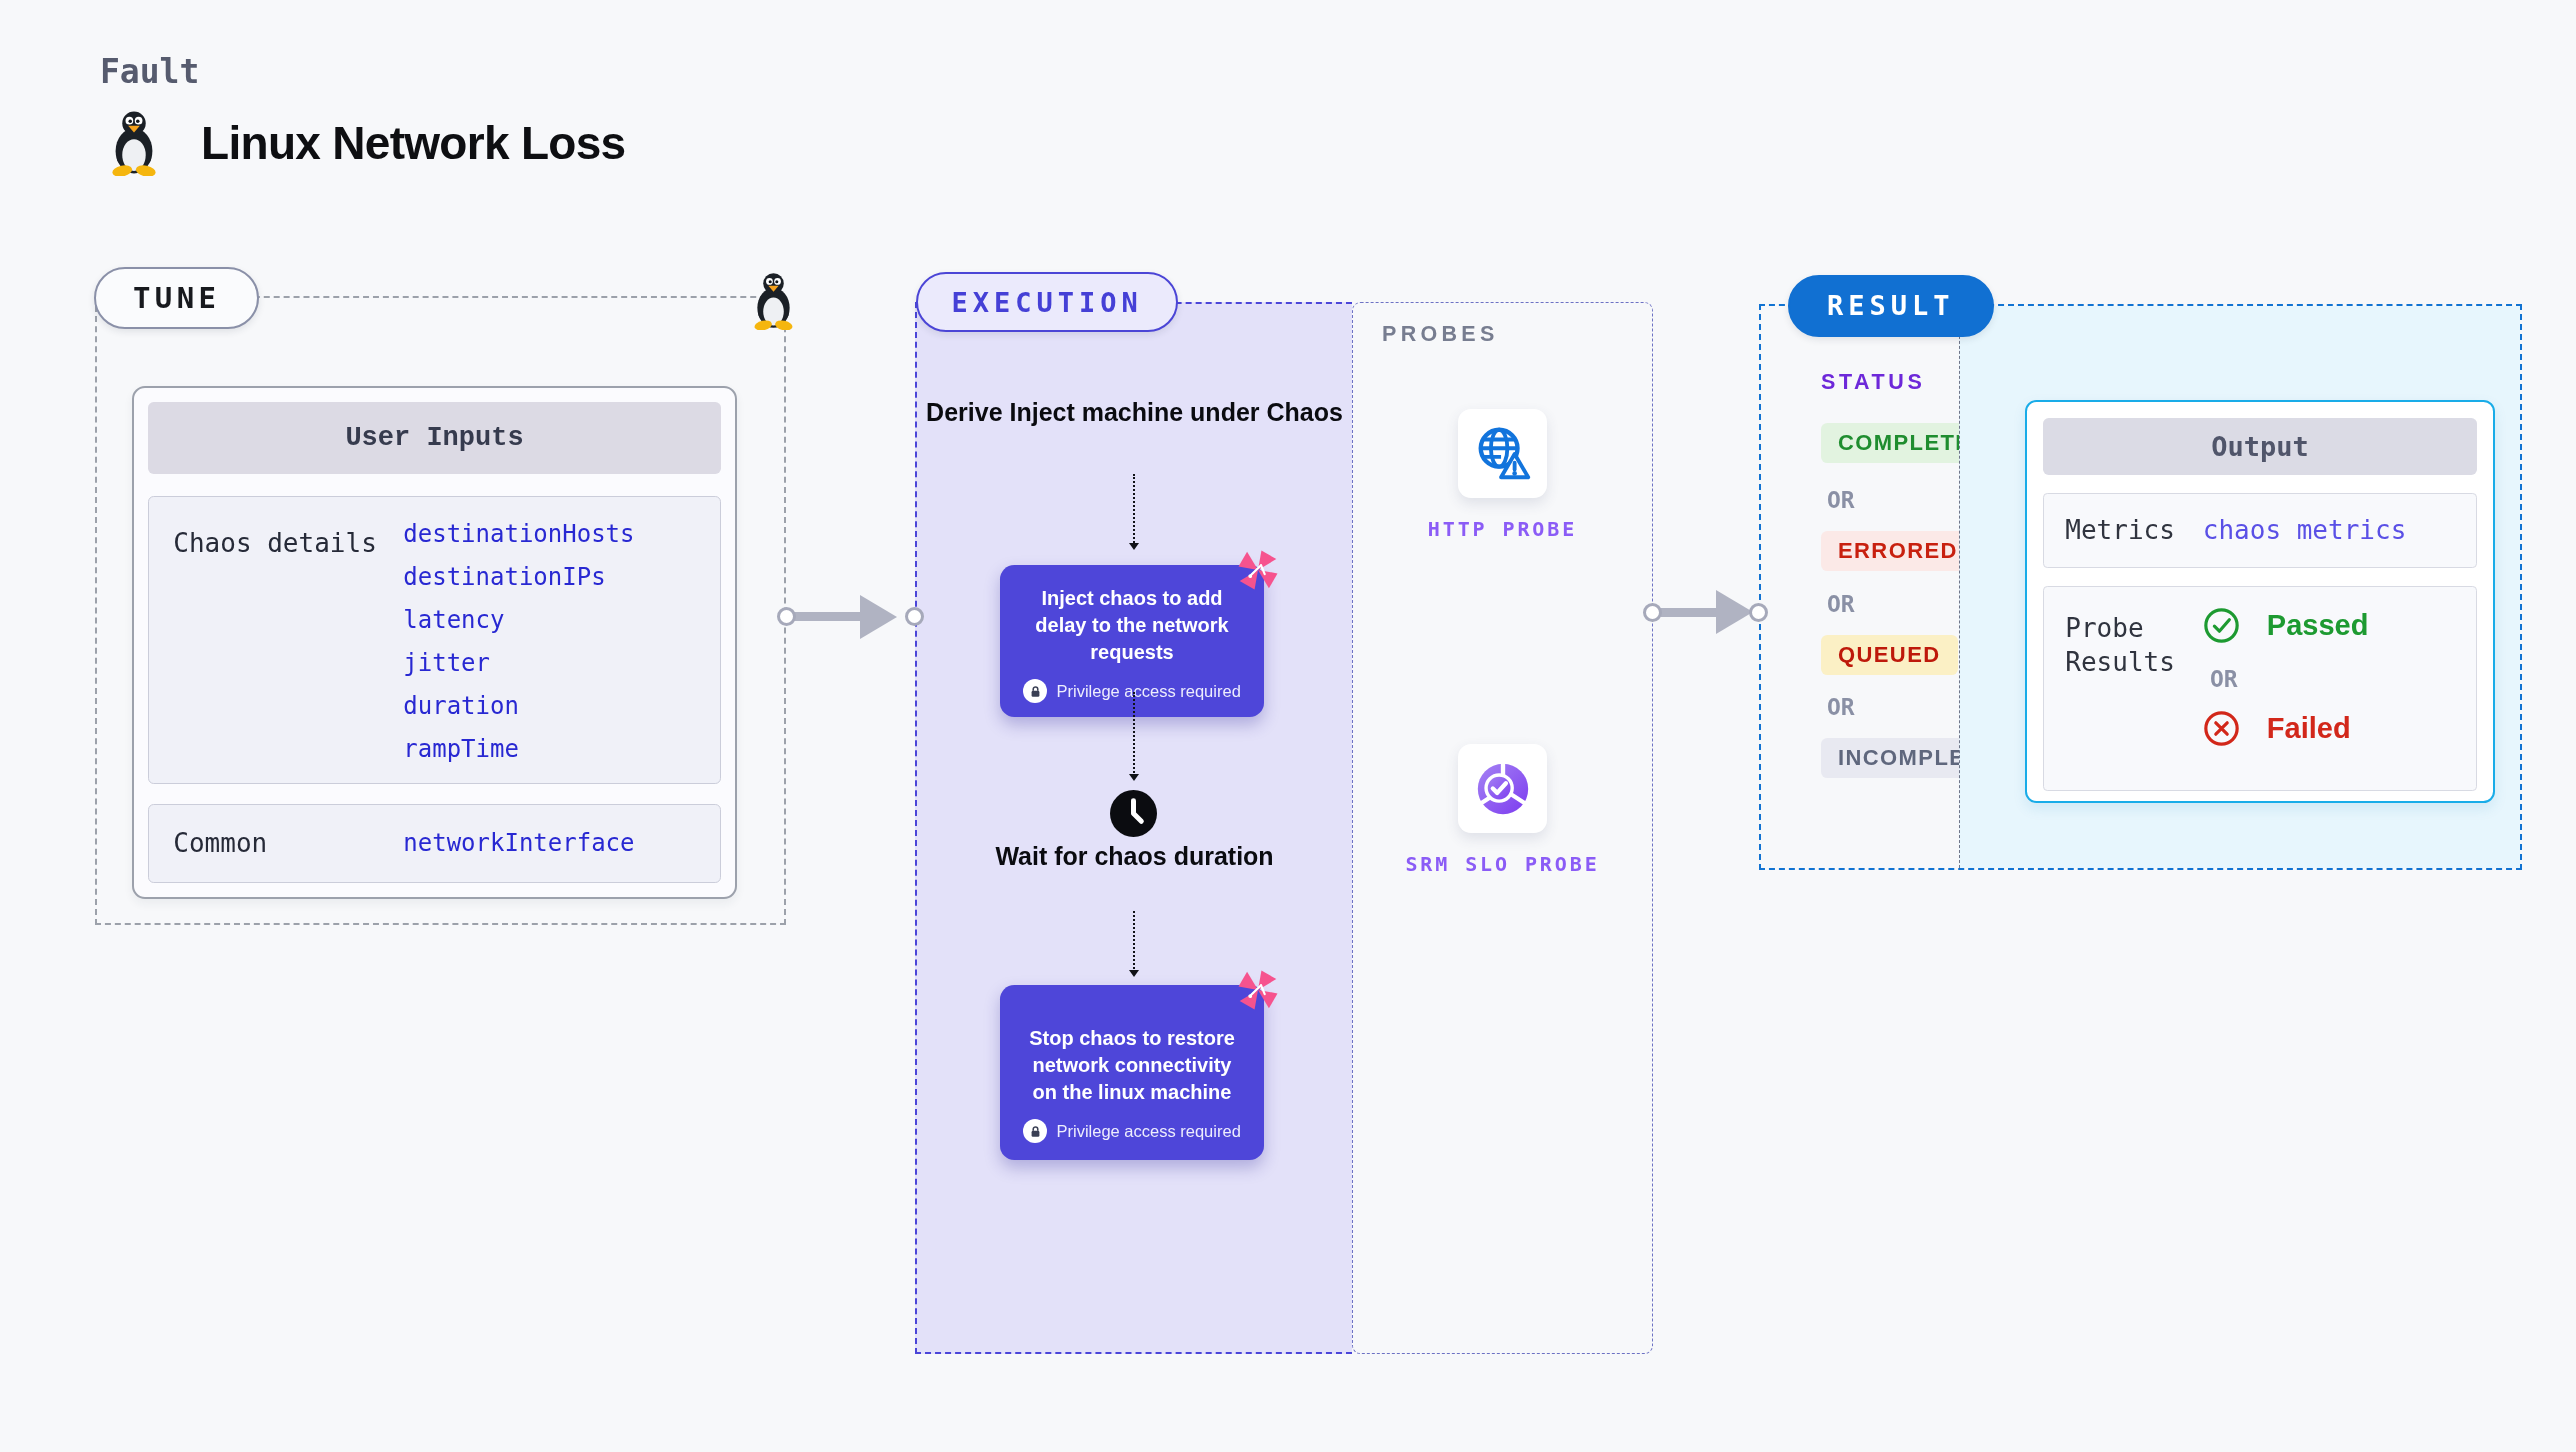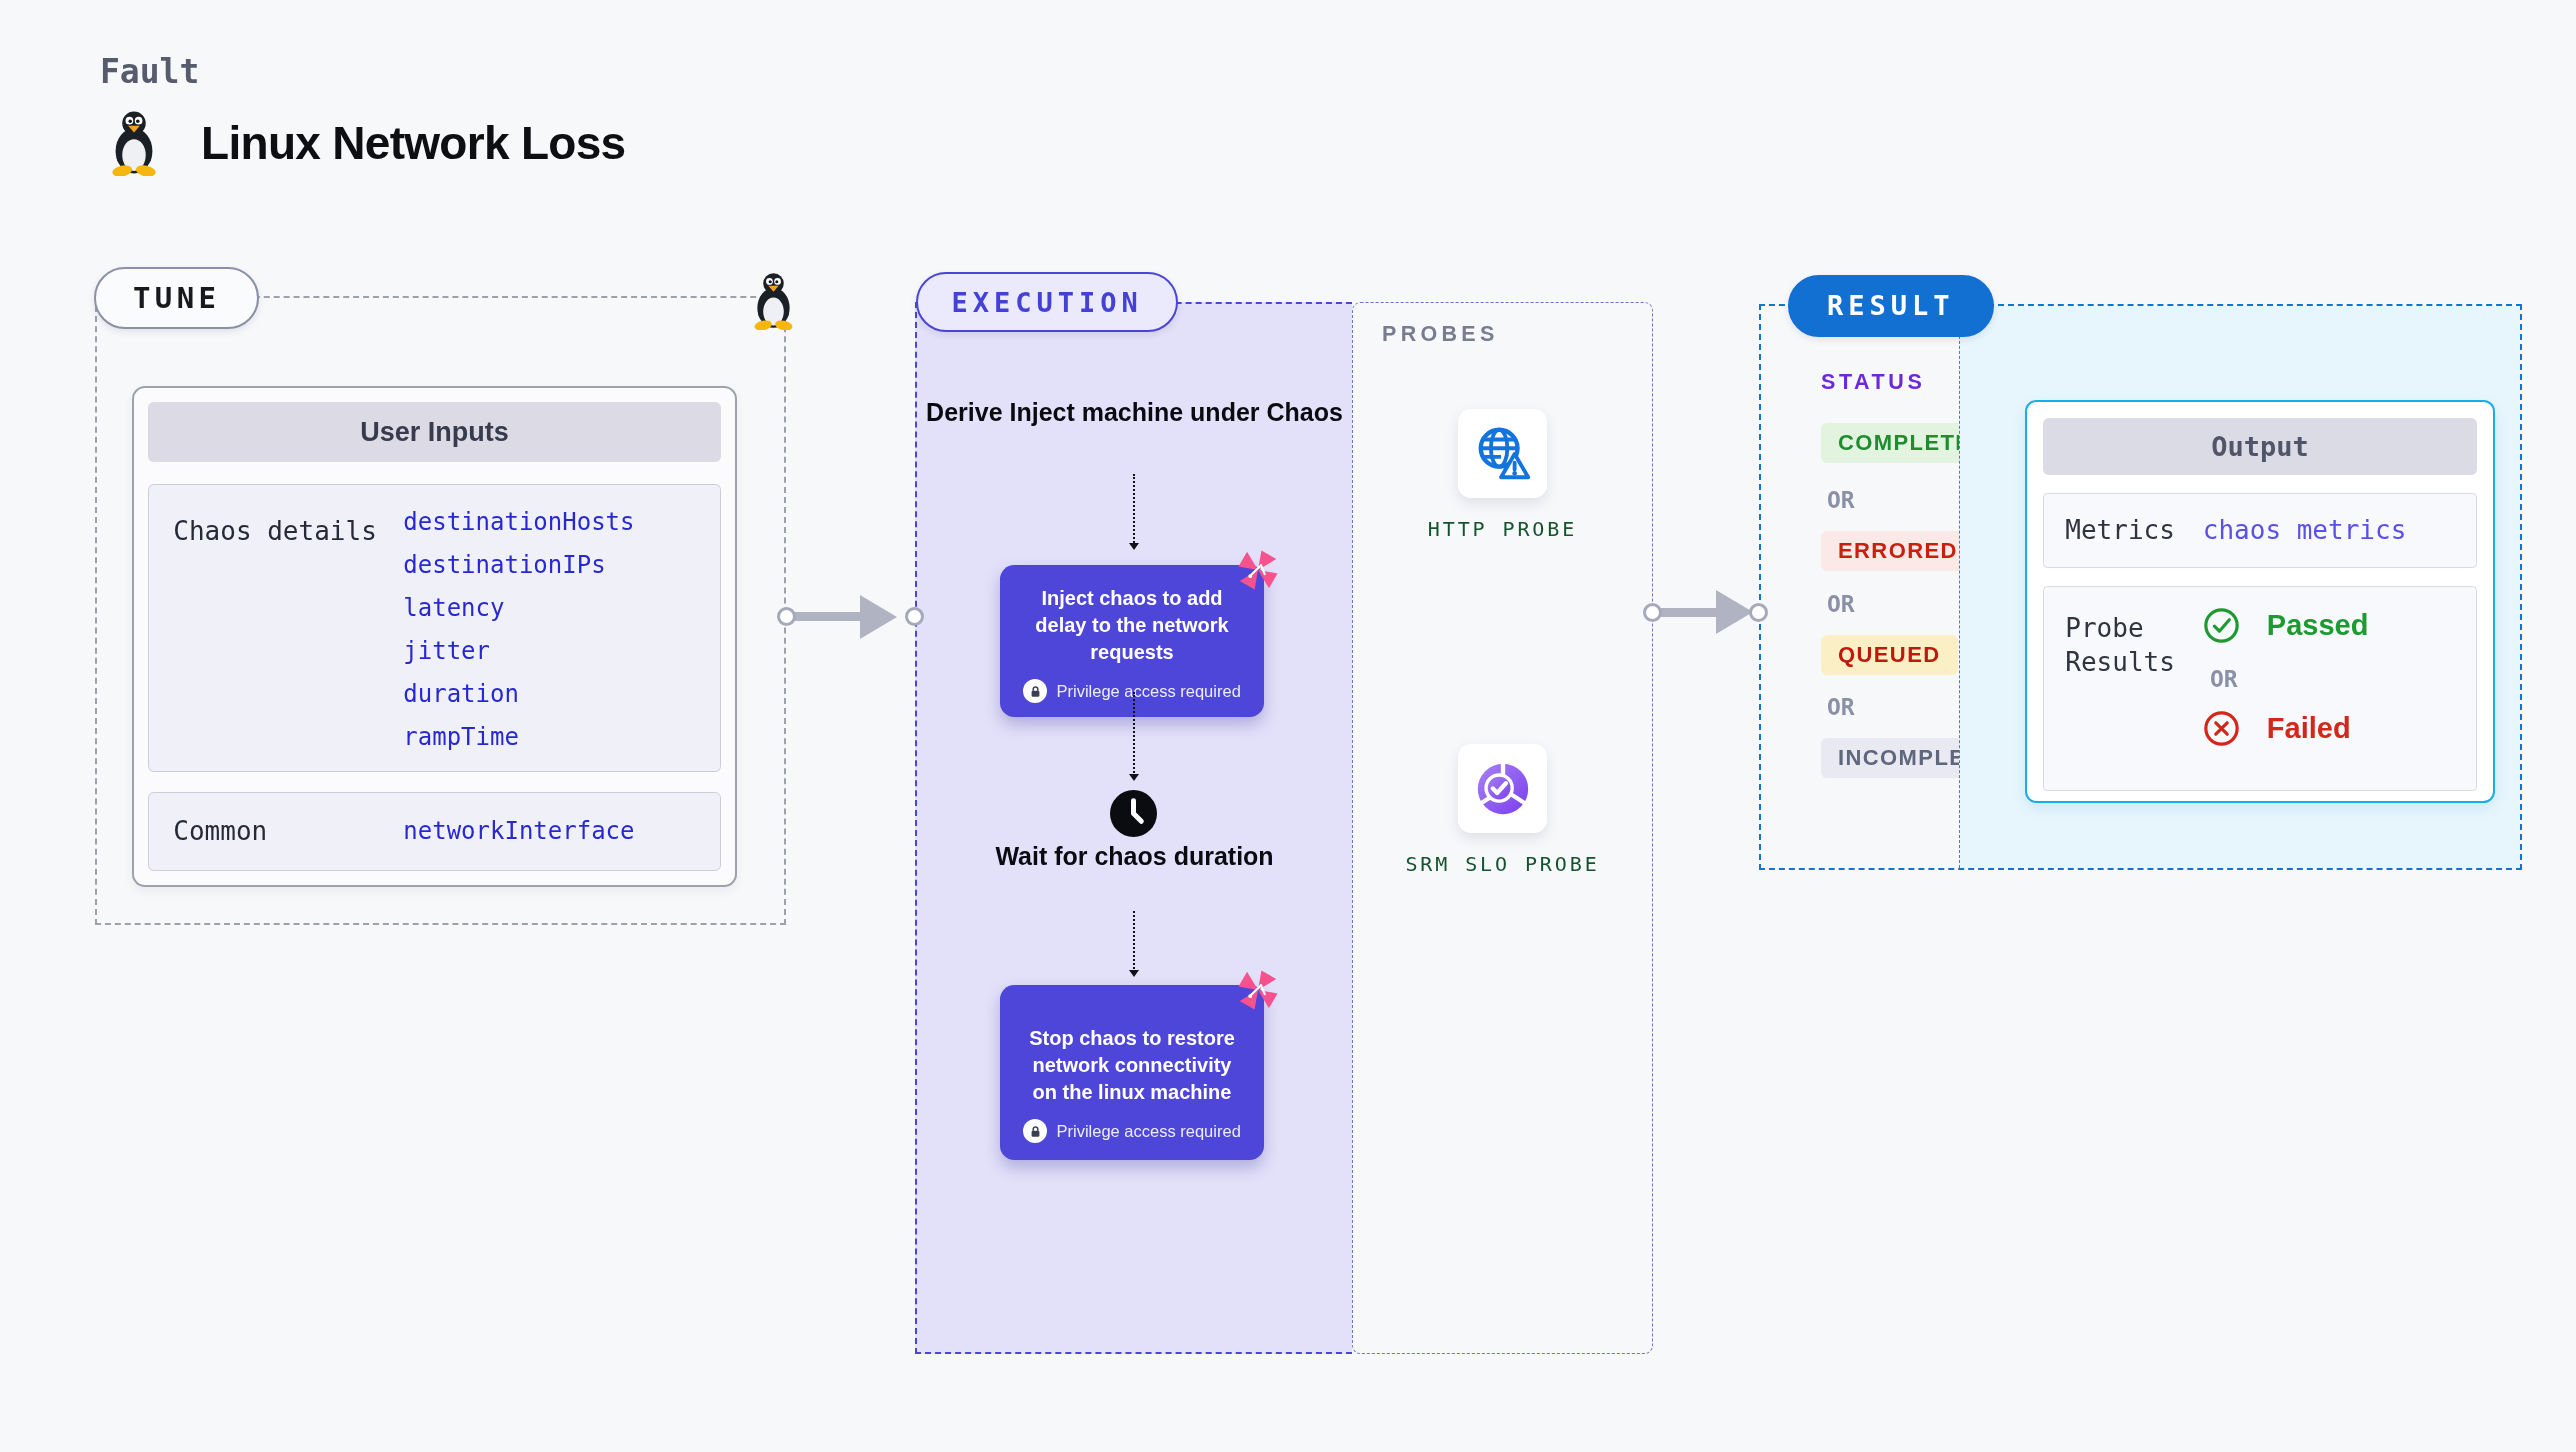--- a/index.html
+++ b/index.html
@@ -26,22 +26,22 @@
         background:#ebeafc;border:2.9px solid #4b45d6;color:#4540d6}
   .pill-result{left:27px;top:-31.5px;height:62px;padding:0 37px;font-size:27px;letter-spacing:5px;
         background:#1170d2;border:2.1px solid #1170d2;color:#ffffff}
 
   
   .tune-box{position:absolute;left:95px;top:296px;width:691px;height:629px;
         border:2.1px dashed #9ca1aa}
   .tune-tux{position:absolute;right:-13px;top:-27px;z-index:7}
   .ui-card{position:absolute;left:35px;top:88px;width:605px;background:#fbfbfe;
         border:2.1px solid #9ca1ac;border-radius:13px;padding:14.3px;box-shadow:0 4.3px 10px rgba(40,44,70,.06)}
-  .ui-header{height:60px;background:#dcdae4;border-radius:5.7px;display:flex;align-items:center;justify-content:center;
-        font-family:Liberation Sans, sans-serif;font-size:27px;font-weight:600;color:#363b4e;margin-bottom:21.5px}
+  .ui-header{height:72px;background:#dcdae4;border-radius:5.7px;display:flex;align-items:center;justify-content:center;
+        font-family:Liberation Mono, monospace;font-size:27px;font-weight:600;color:#363b4e;margin-bottom:21.5px}
   .ui-row{background:#f0f1f8;border:1.4px solid #cbcdda;border-radius:5.7px;display:grid;
         grid-template-columns:254px 1fr;margin-bottom:20px}
   .ui-row:last-child{margin-bottom:0}
   .ui-row .lbl{font-family:var(--mono);font-size:26px;color:#262a38;padding-left:24px}
   .ui-row .vals{font-family:var(--mono);font-size:24px;color:#2828d2;display:flex;flex-direction:column}
   .row-common{height:79px;align-items:center}
   .row-common .vals{justify-content:center}
   .row-chaos{height:288px;align-items:start}
   .row-chaos .lbl{padding-top:31.5px}
   .row-chaos .vals{padding-top:15.8px}
@@ -81,21 +81,21 @@
   
   .probes-box{position:absolute;left:437px;top:0;width:301px;height:100%;
         border:1.4px dashed #6d72c4;border-radius:8.6px}
   .probes-heading{position:absolute;left:29px;top:18.6px;font-size:21.5px;font-weight:700;
         color:#777d90;letter-spacing:4.3px;font-family:var(--sans)}
   .probe-item{position:absolute;left:0;width:100%;display:flex;flex-direction:column;align-items:center}
   .probe-item.p1{top:106px}.probe-item.p2{top:256px}.probe-item.p3{top:441px}
   .probe-card{width:89px;height:89px;background:#ffffff;border-radius:13px;
         box-shadow:0 5.7px 13px rgba(60,66,110,.12);display:flex;align-items:center;justify-content:center}
   .probe-label{margin-top:17px;width:201px;text-align:center;font-family:var(--mono);font-size:20px;
-        font-weight:400;letter-spacing:2.9px;color:#14532d;line-height:29px}
+        font-weight:700;letter-spacing:2.9px;color:#8b5cf6;line-height:29px}
 
   
   .result-wrap{position:absolute;left:1759px;top:304px;width:763px;height:566px;
         border:2.1px dashed #1173d2}
   .status-col{position:absolute;left:0;top:0;bottom:0;width:198px}
   .status-heading{position:absolute;left:60px;top:64px;font-size:21.5px;font-weight:800;
         color:#6d28d9;letter-spacing:3.6px}
   .status-badge{position:absolute;left:60px;height:40px;display:inline-flex;align-items:center;
         padding:0 17px;border-radius:6.4px;font-size:22px;font-weight:800;letter-spacing:1.4px;white-space:nowrap}
   .st-completed{top:117px;background:#e2f3e0;color:#1f8d2f}

